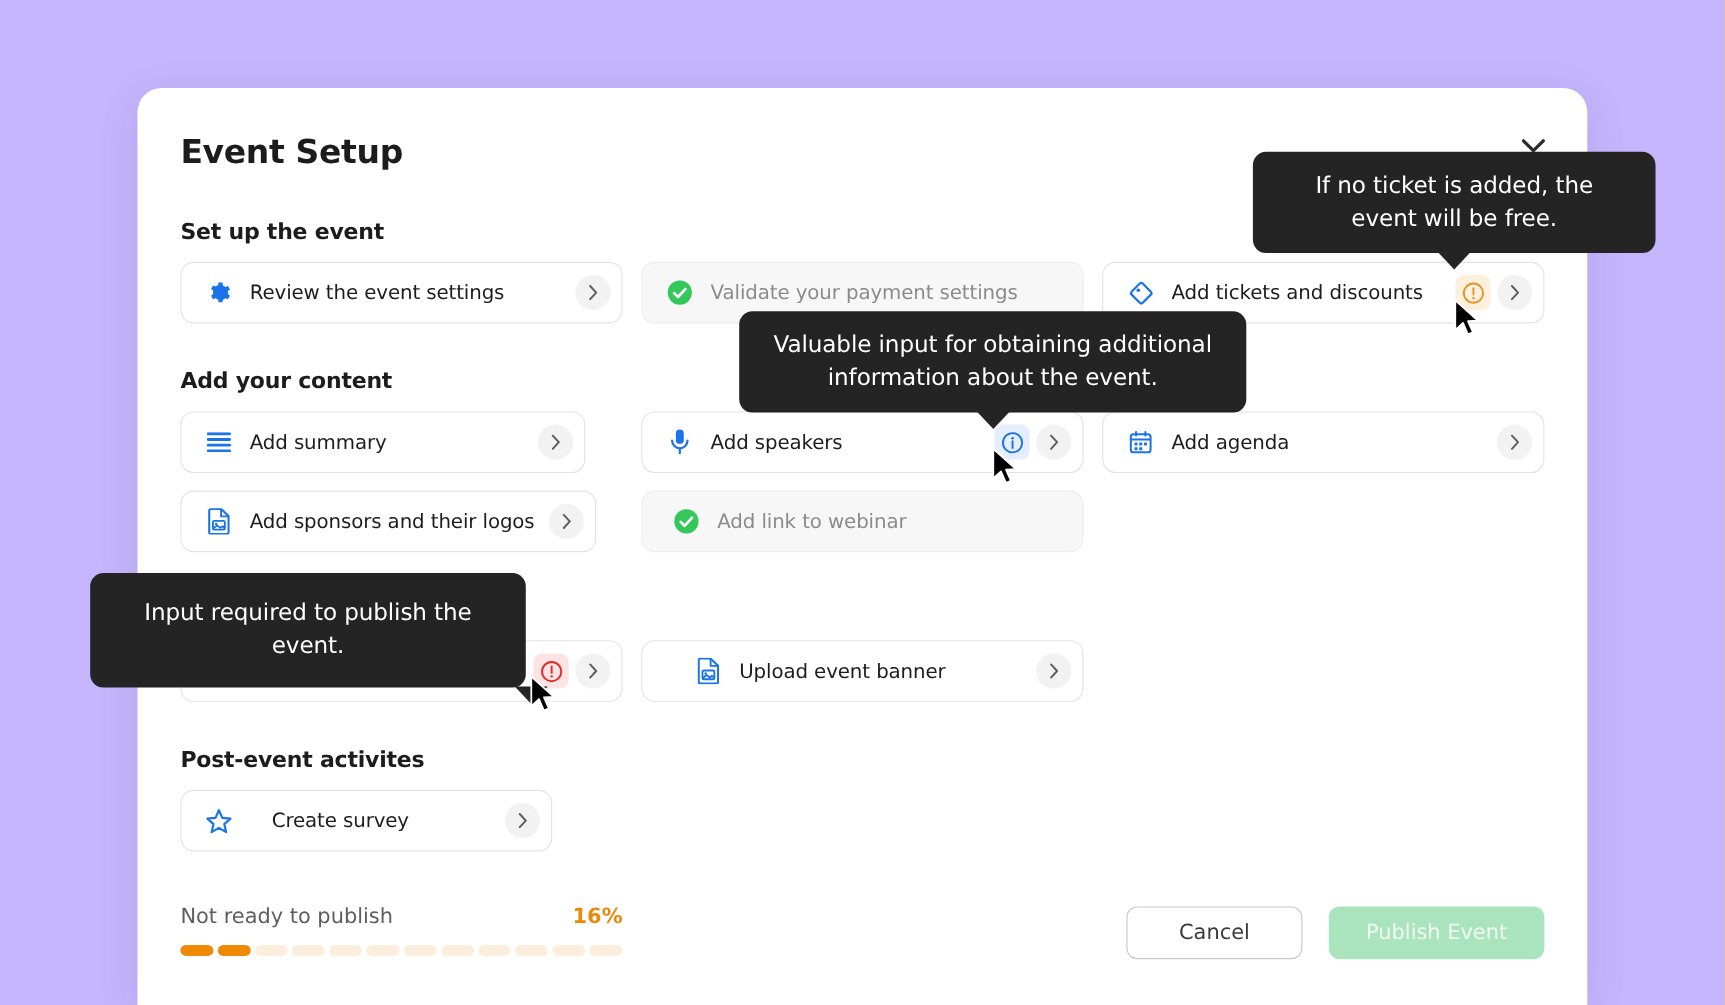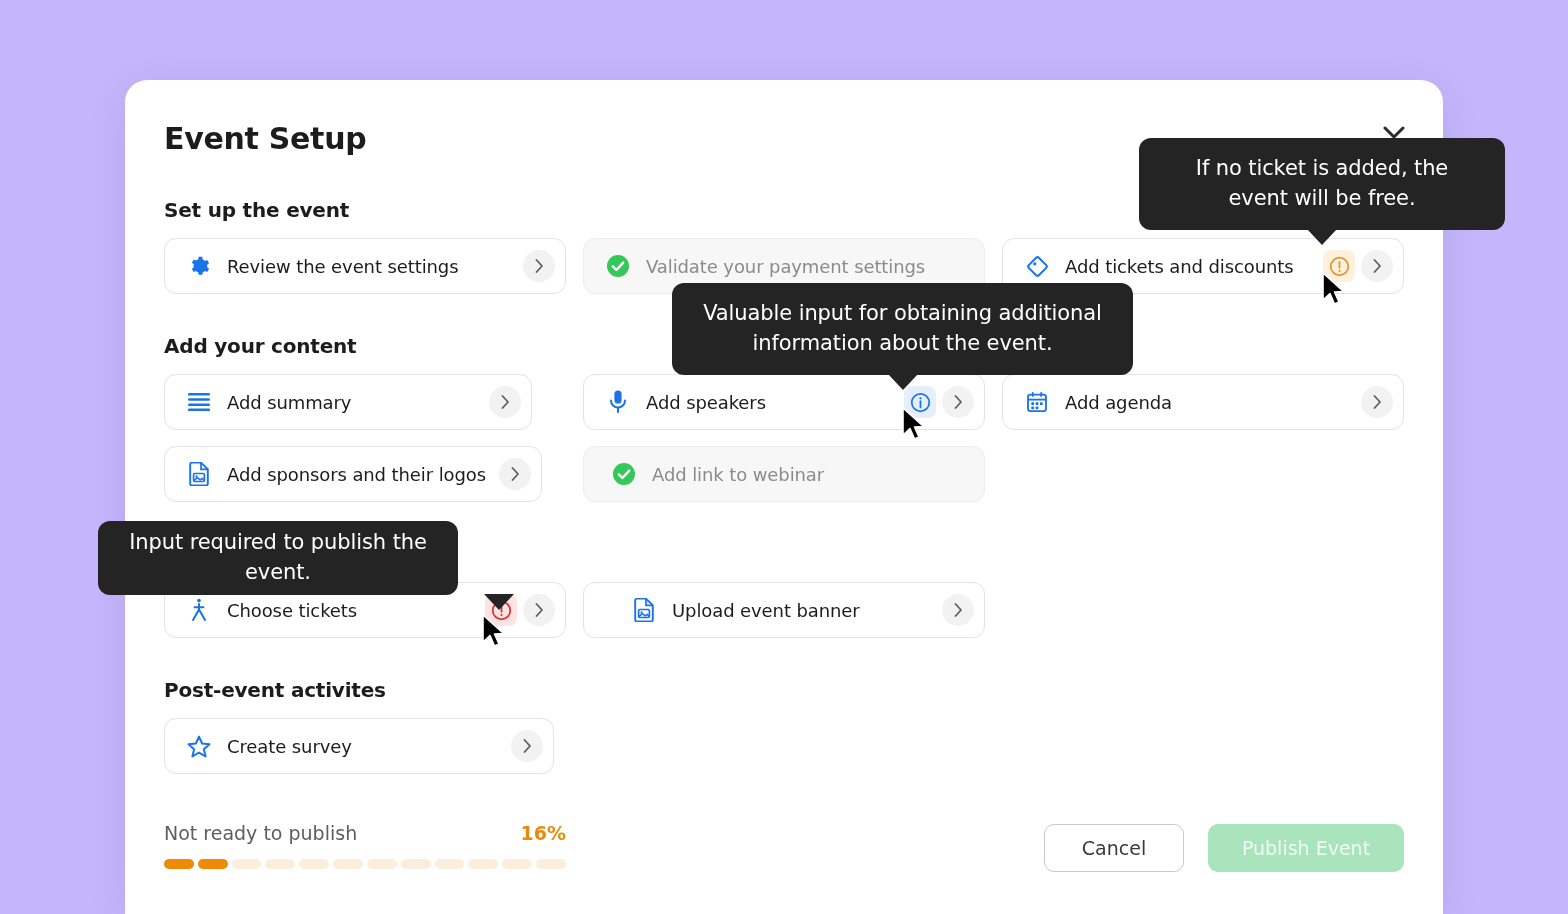--- a/index.html
+++ b/index.html
@@ -149,21 +149,21 @@
   .btn {
     position: absolute;
     height: 48px;
     border-radius: 10px;
     display: flex; align-items: center; justify-content: center;
     font-size: 19px;
     cursor: pointer;
   }
   .btn-cancel {
     right: 259px; top: 744px;
-    width: 140px;
+    width: 160px;
     background: #FFFFFF;
     border: 1px solid #C9C9C9;
     color: #3A3A3A;
   }
   .btn-publish {
     right: 39px; top: 744px;
     width: 196px;
     background: #A9E4BC;
     border: none;
     color: #F0FBF3;
@@ -373,21 +373,21 @@
       <span class="spacer"></span>
       <span class="chev">
         <svg width="9" height="14" viewBox="0 0 9 14" fill="none">
           <path d="M1.5 1 L7 7 L1.5 13" stroke="#5E5E5E" stroke-width="1.8" stroke-linecap="round" stroke-linejoin="round"></path>
         </svg>
       </span>
     </div>
 
     <div class="section-title" style="top:598px;">Post-event activites</div>
 
-    <div class="task" style="left:39px; top:638px; width:390px;">
+    <div class="task" style="left:39px; top:638px; width:338px;gap:20px;">
       <span class="t-icon">
         <svg width="24" height="23" viewBox="0 0 24 23" fill="none">
           <path d="M12 1.6l3.1 6.9 7.4.7-5.6 5 1.7 7.3L12 17.6 5.4 21.5l1.7-7.3-5.6-5 7.4-.7L12 1.6z" stroke="#1A73E8" stroke-width="2" stroke-linejoin="round"></path>
         </svg>
       </span>
       <span class="t-label">Create survey</span>
       <span class="spacer"></span>
       <span class="chev">
         <svg width="9" height="14" viewBox="0 0 9 14" fill="none">
           <path d="M1.5 1 L7 7 L1.5 13" stroke="#5E5E5E" stroke-width="1.8" stroke-linecap="round" stroke-linejoin="round"></path>
@@ -423,21 +423,21 @@
   <div class="tooltip" style="left:1139px; top:138px; width:366px;">
     <span>If no ticket is added, the event will be free.</span>
     <span class="tail" style="left:168px;"></span>
   </div>
 
   <div class="tooltip" style="left:672px; top:283px; width:461px;">
     <span>Valuable input for obtaining additional information about the event.</span>
     <span class="tail" style="left:216px;"></span>
   </div>
 
-  <div class="tooltip" style="left:98px; top:521px; width:360px; padding:7px 22px;">
+  <div class="tooltip" style="left:82px; top:521px; width:396px; padding:22px 22px;">
     <span>Input required to publish the event.</span>
     <span class="tail" style="left:386px;"></span>
   </div>
 
   <div class="cursor" style="left:1321px; top:272px;">
     <svg width="26" height="36" viewBox="0 0 26 36">
       <path d="M2 1 L2 28 L9 21.5 L13.5 32 L18 30 L13.5 20 L22.5 19.5 Z" fill="#000000" stroke="#FFFFFF" stroke-width="1.6" stroke-linejoin="round"></path>
     </svg>
   </div>
 

